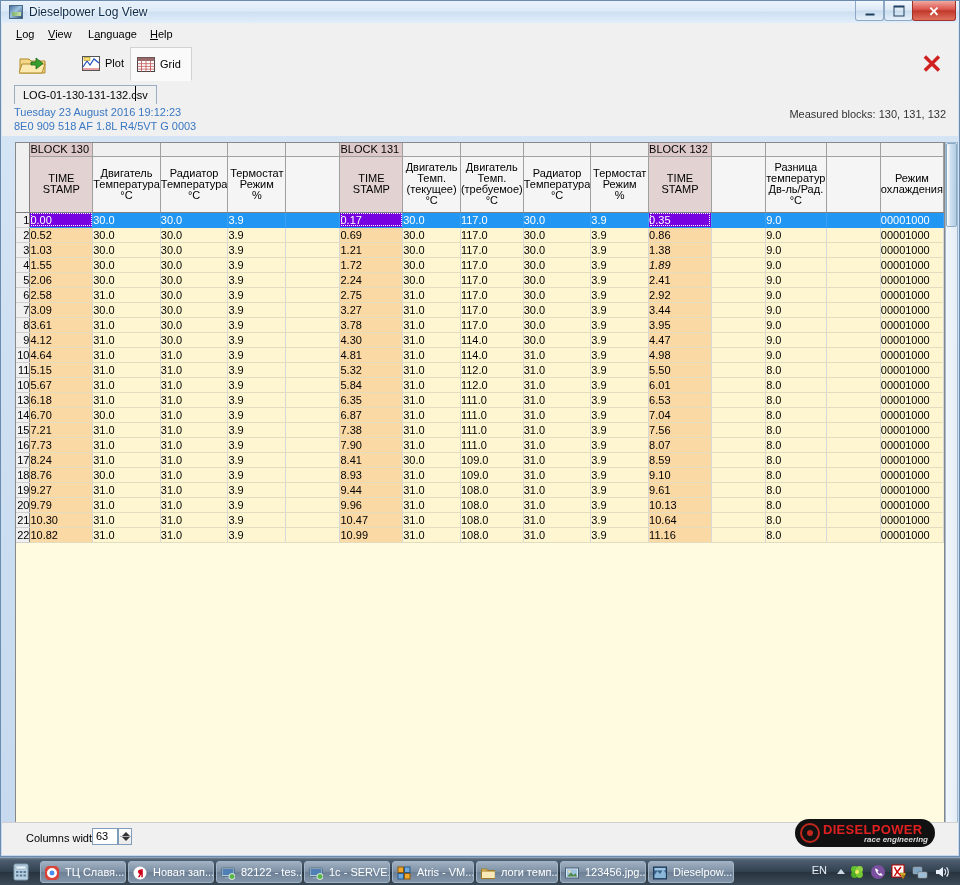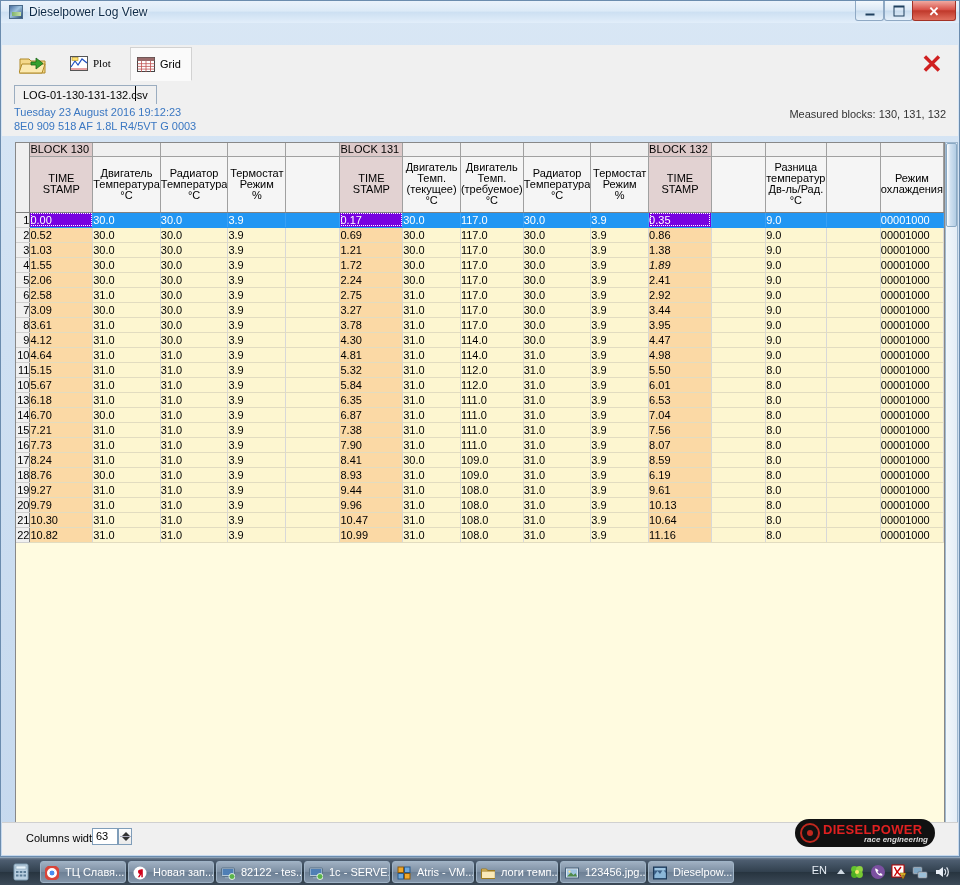--- a/index.html
+++ b/index.html
@@ -75,21 +75,21 @@
     background:#f0f0f0;border-bottom:1px solid #c8c8c8;
   }
   #open-btn{position:absolute;left:12px;top:3px;width:40px;height:32px;}
   #folder-ico{
     position:absolute;left:5px;top:8px;width:28px;height:19px;
   }
   .tb-tab{
     position:absolute;top:2px;height:34px;box-sizing:border-box;
     font-size:11px;color:#000;
   }
-  #plot-tab{left:62px;width:62px;font-family:Liberation Serif, serif;}
+  #plot-tab{left:74px;width:62px;}
   #grid-tab{
     left:128px;width:62px;
     background:#fafafa;border:1px solid #d2d2d2;border-bottom:1px solid #fafafa;
   }
   .tb-tab-label{position:absolute;left:29px;top:10px;}
   .tb-ico{position:absolute;left:6px;top:9px;width:18px;height:15px;}
   #close-x{
     position:absolute;right:14px;top:8px;width:24px;height:24px;
     color:#d02020;font-size:26px;line-height:22px;text-align:center;
     font-family:"Liberation Sans",sans-serif;font-weight:bold;
@@ -267,20 +267,26 @@
       <div class="winbtn-glyph" id="min-glyph"></div>
     </div>
     <div class="winbtn" id="btn-max">
       <div class="winbtn-glyph" id="max-glyph"></div>
     </div>
     <div class="winbtn" id="btn-close">
       <div class="winbtn-glyph">✕</div>
     </div>
   </div>
 
+  <div id="menubar">
+    <div class="menu-item" style="left:8px"><span class="mnem">L</span><span>og</span></div>
+    <div class="menu-item" style="left:40px"><span class="mnem">V</span><span>iew</span></div>
+    <div class="menu-item" style="left:80px"><span>L</span><span class="mnem">a</span><span>nguage</span></div>
+    <div class="menu-item" style="left:142px"><span class="mnem">H</span><span>elp</span></div>
+  </div>
 
   <div id="toolbar">
     <div id="open-btn">
       <svg id="folder-ico" viewBox="0 0 28 19">
         <path d="M1 3 h9 l2 2 h14 v12 h-25 z" fill="#f4d88a" stroke="#b08a28" stroke-width="1"></path>
         <path d="M3 8 h23 l-3 9 h-23 z" fill="#fbe9b0" stroke="#b08a28" stroke-width="1"></path>
         <path d="M17 2 l0 4 l-5 0 l0 3 l5 0 l0 4 l7 -5.5 z" fill="#35a02e" stroke="#1d6618" stroke-width="0.8"></path>
       </svg>
     </div>
 
@@ -718,21 +724,21 @@
             <td class="dc tcol" style="width: 63px;">8.76</td>
             <td class="dc" style="width: 63px;">30.0</td>
             <td class="dc" style="width: 63px;">31.0</td>
             <td class="dc" style="width: 58px;">3.9</td>
             <td class="dc empty" style="width: 58px;"></td>
             <td class="dc tcol" style="width: 63px;">8.93</td>
             <td class="dc" style="width: 58px;">31.0</td>
             <td class="dc" style="width: 58px;">109.0</td>
             <td class="dc" style="width: 58px;">31.0</td>
             <td class="dc" style="width: 58px;">3.9</td>
-            <td class="dc tcol" style="width: 63px;">6.19</td>
+            <td class="dc tcol" style="width: 63px;">9.10</td>
             <td class="dc empty" style="width: 58px;"></td>
             <td class="dc" style="width: 58px;">8.0</td>
             <td class="dc empty" style="width: 58px;"></td>
             <td class="dc" style="width: 63px;">00001000</td>
           </tr>
           <tr>
             <td class="rn">19</td>
             <td class="dc tcol" style="width: 63px;">9.27</td>
             <td class="dc" style="width: 63px;">31.0</td>
             <td class="dc" style="width: 63px;">31.0</td>

